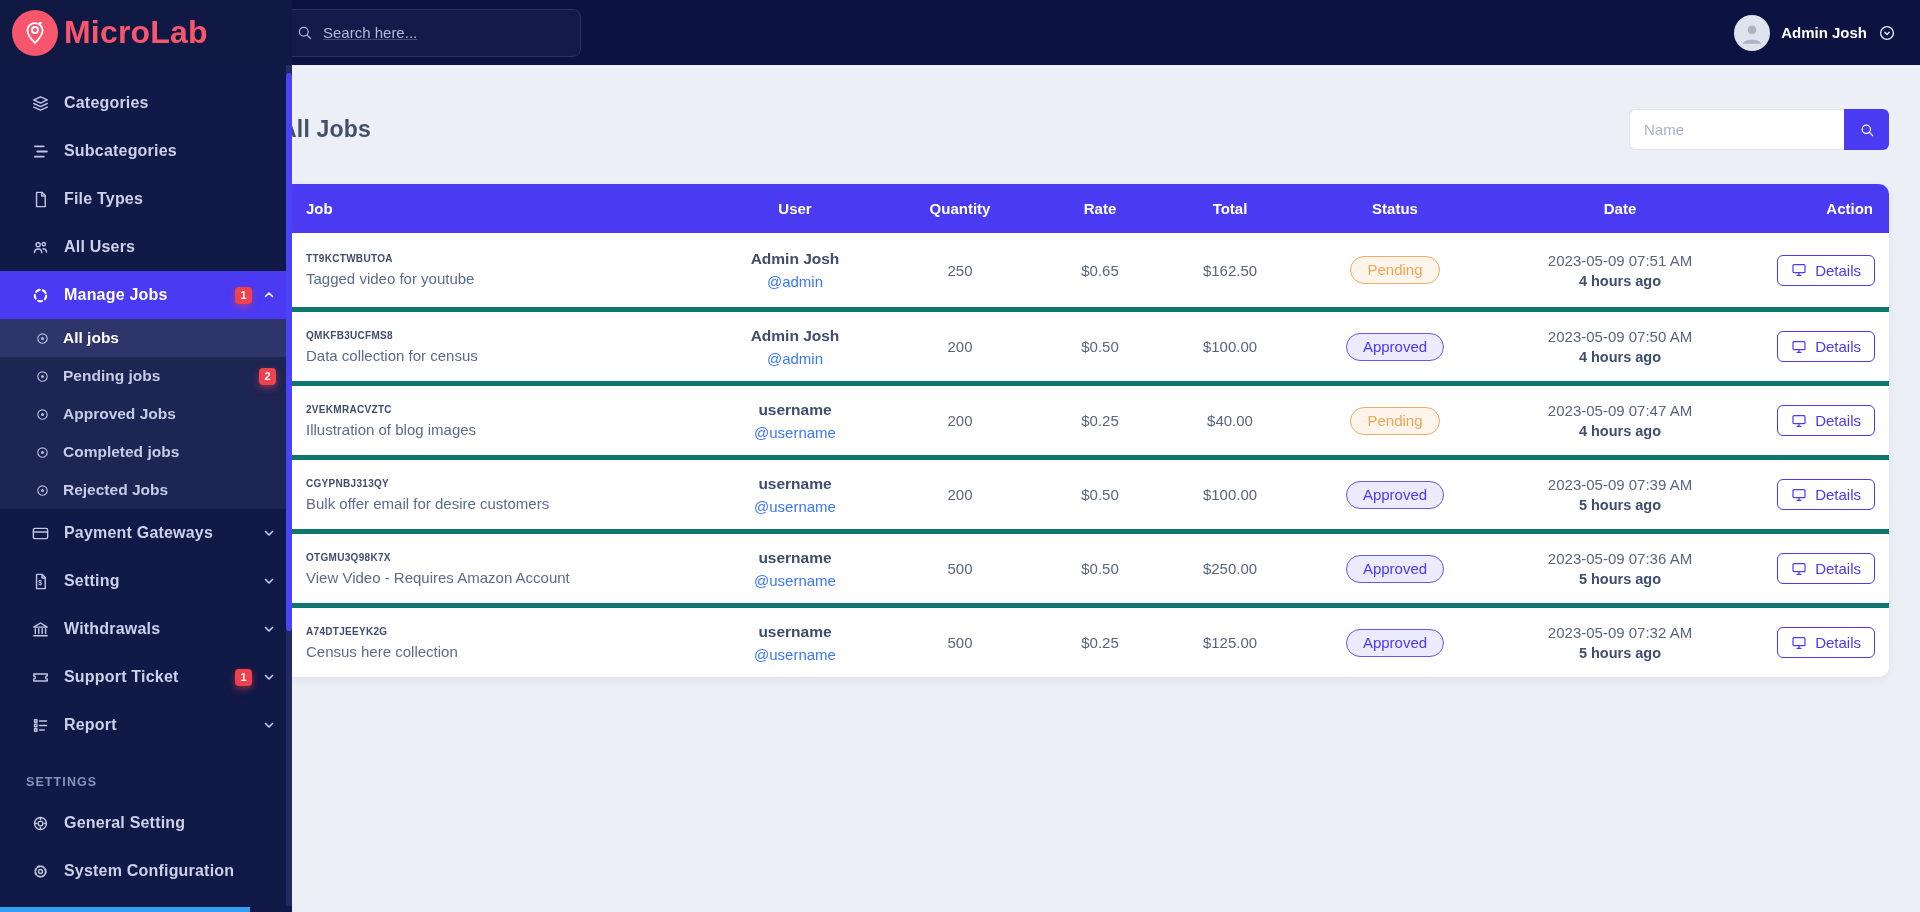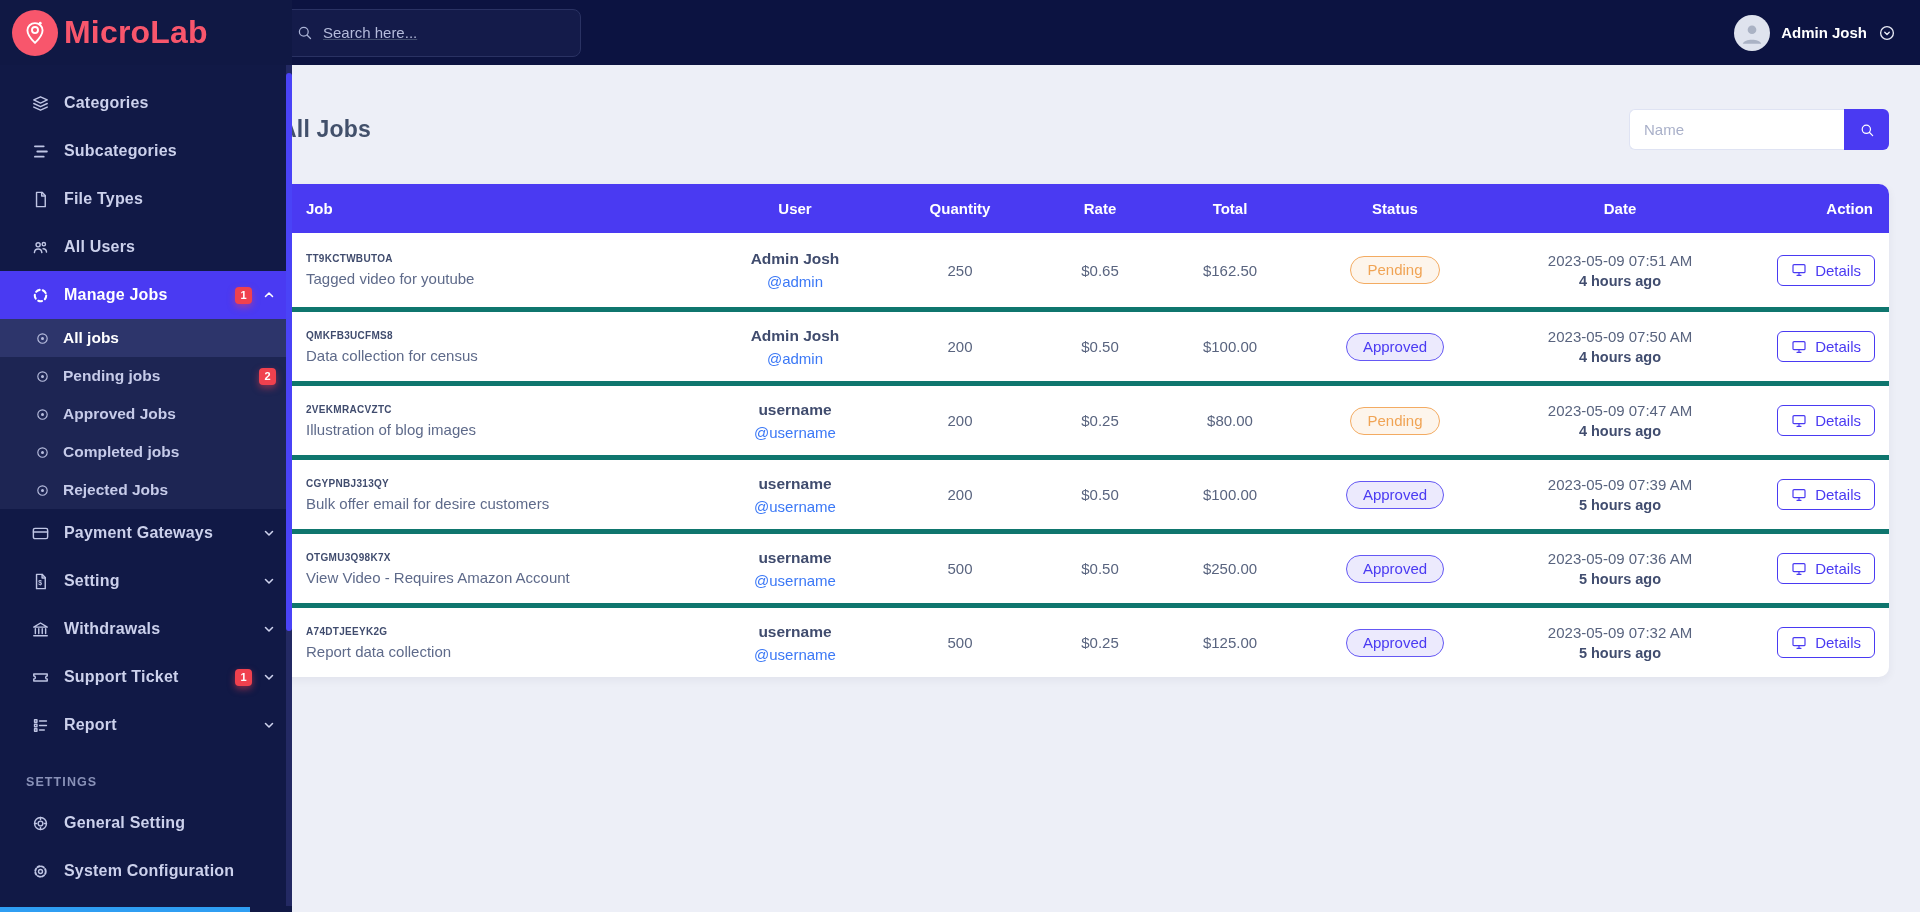--- a/index.html
+++ b/index.html
@@ -425,21 +425,21 @@
     <div class="cell job-cell">
       <div class="job-code">2VEKMRACVZTC</div>
       <div class="job-title">Illustration of blog images</div>
     </div>
     <div class="cell center">
       <span class="user-name-cell">username</span>
       <a class="user-handle">@username</a>
     </div>
     <div class="cell center">200</div>
     <div class="cell center">$0.25</div>
-    <div class="cell center">$80.00</div>
+    <div class="cell center">$40.00</div>
     <div class="cell center">
       <span class="pill st-pending">Pending</span>
     </div>
     <div class="cell center">
       <div class="date1">2023-05-09 07:47 AM</div>
       <div class="date2">4 hours ago</div>
     </div>
     <div class="cell action-cell">
       <button class="details-btn">
         <svg class="ic" viewBox="0 0 24 24">
@@ -507,21 +507,21 @@
                 <path d="M9 20h6M12 16v4"></path>
               </svg>
         <span>Details</span>
       </button>
     </div>
   </div>
 
   <div class="trow">
     <div class="cell job-cell">
       <div class="job-code">A74DTJEEYK2G</div>
-      <div class="job-title">Report data collection</div>
+      <div class="job-title">Census here collection</div>
     </div>
     <div class="cell center">
       <span class="user-name-cell">username</span>
       <a class="user-handle">@username</a>
     </div>
     <div class="cell center">500</div>
     <div class="cell center">$0.25</div>
     <div class="cell center">$125.00</div>
     <div class="cell center">
       <span class="pill st-approved">Approved</span>

